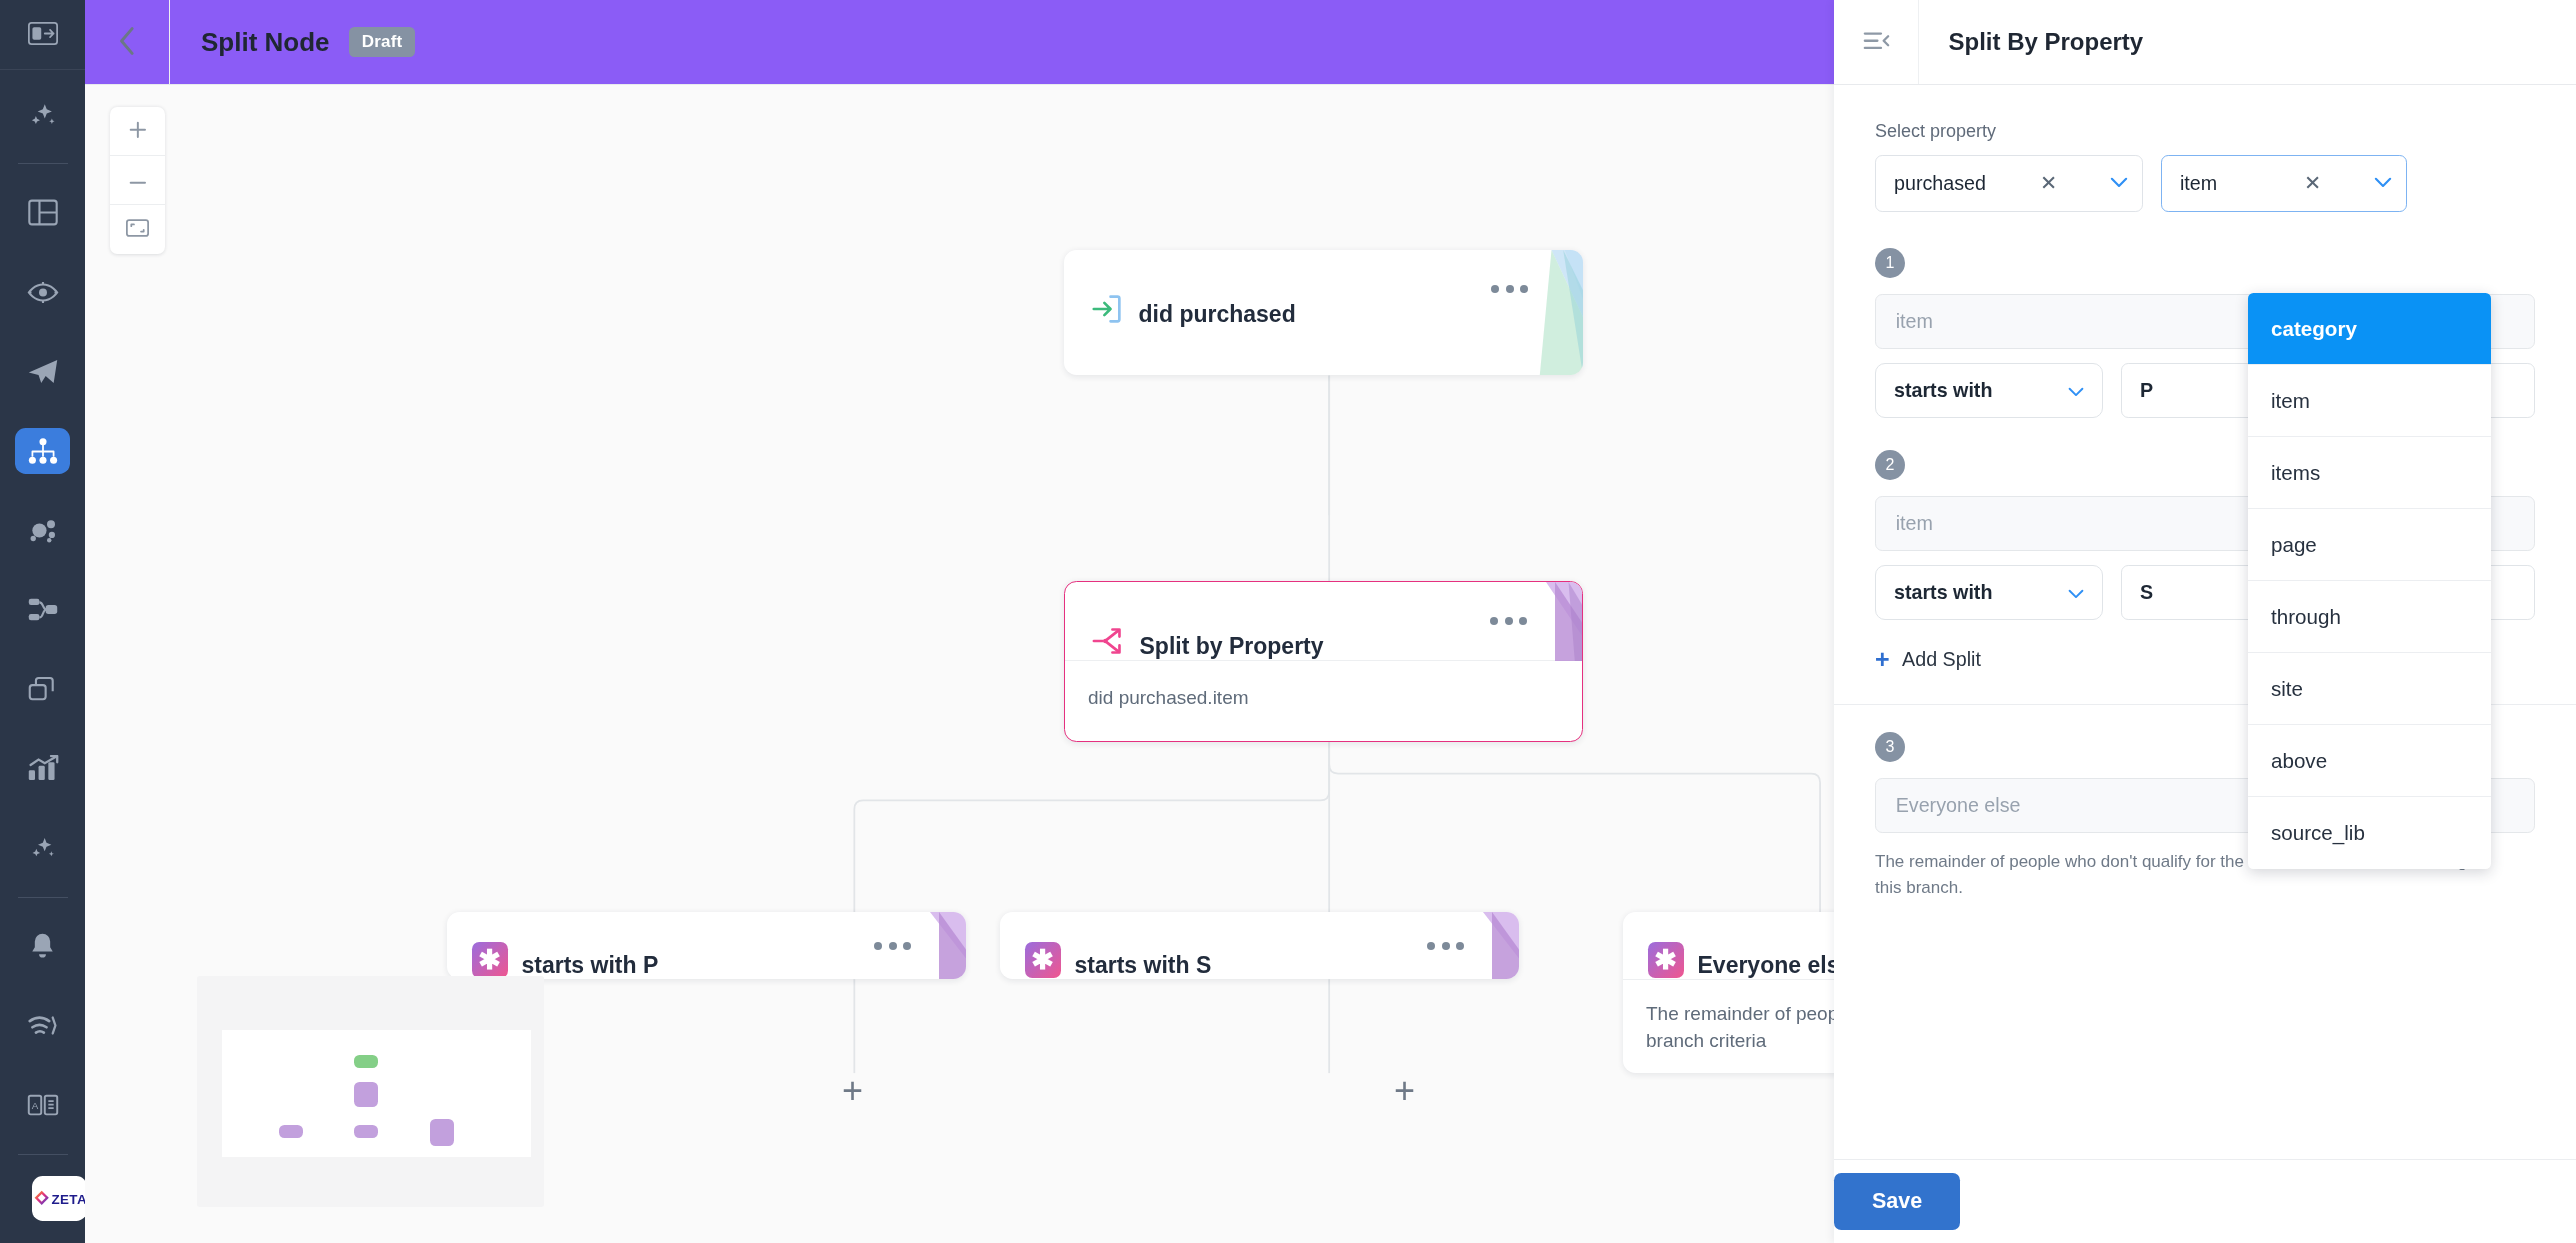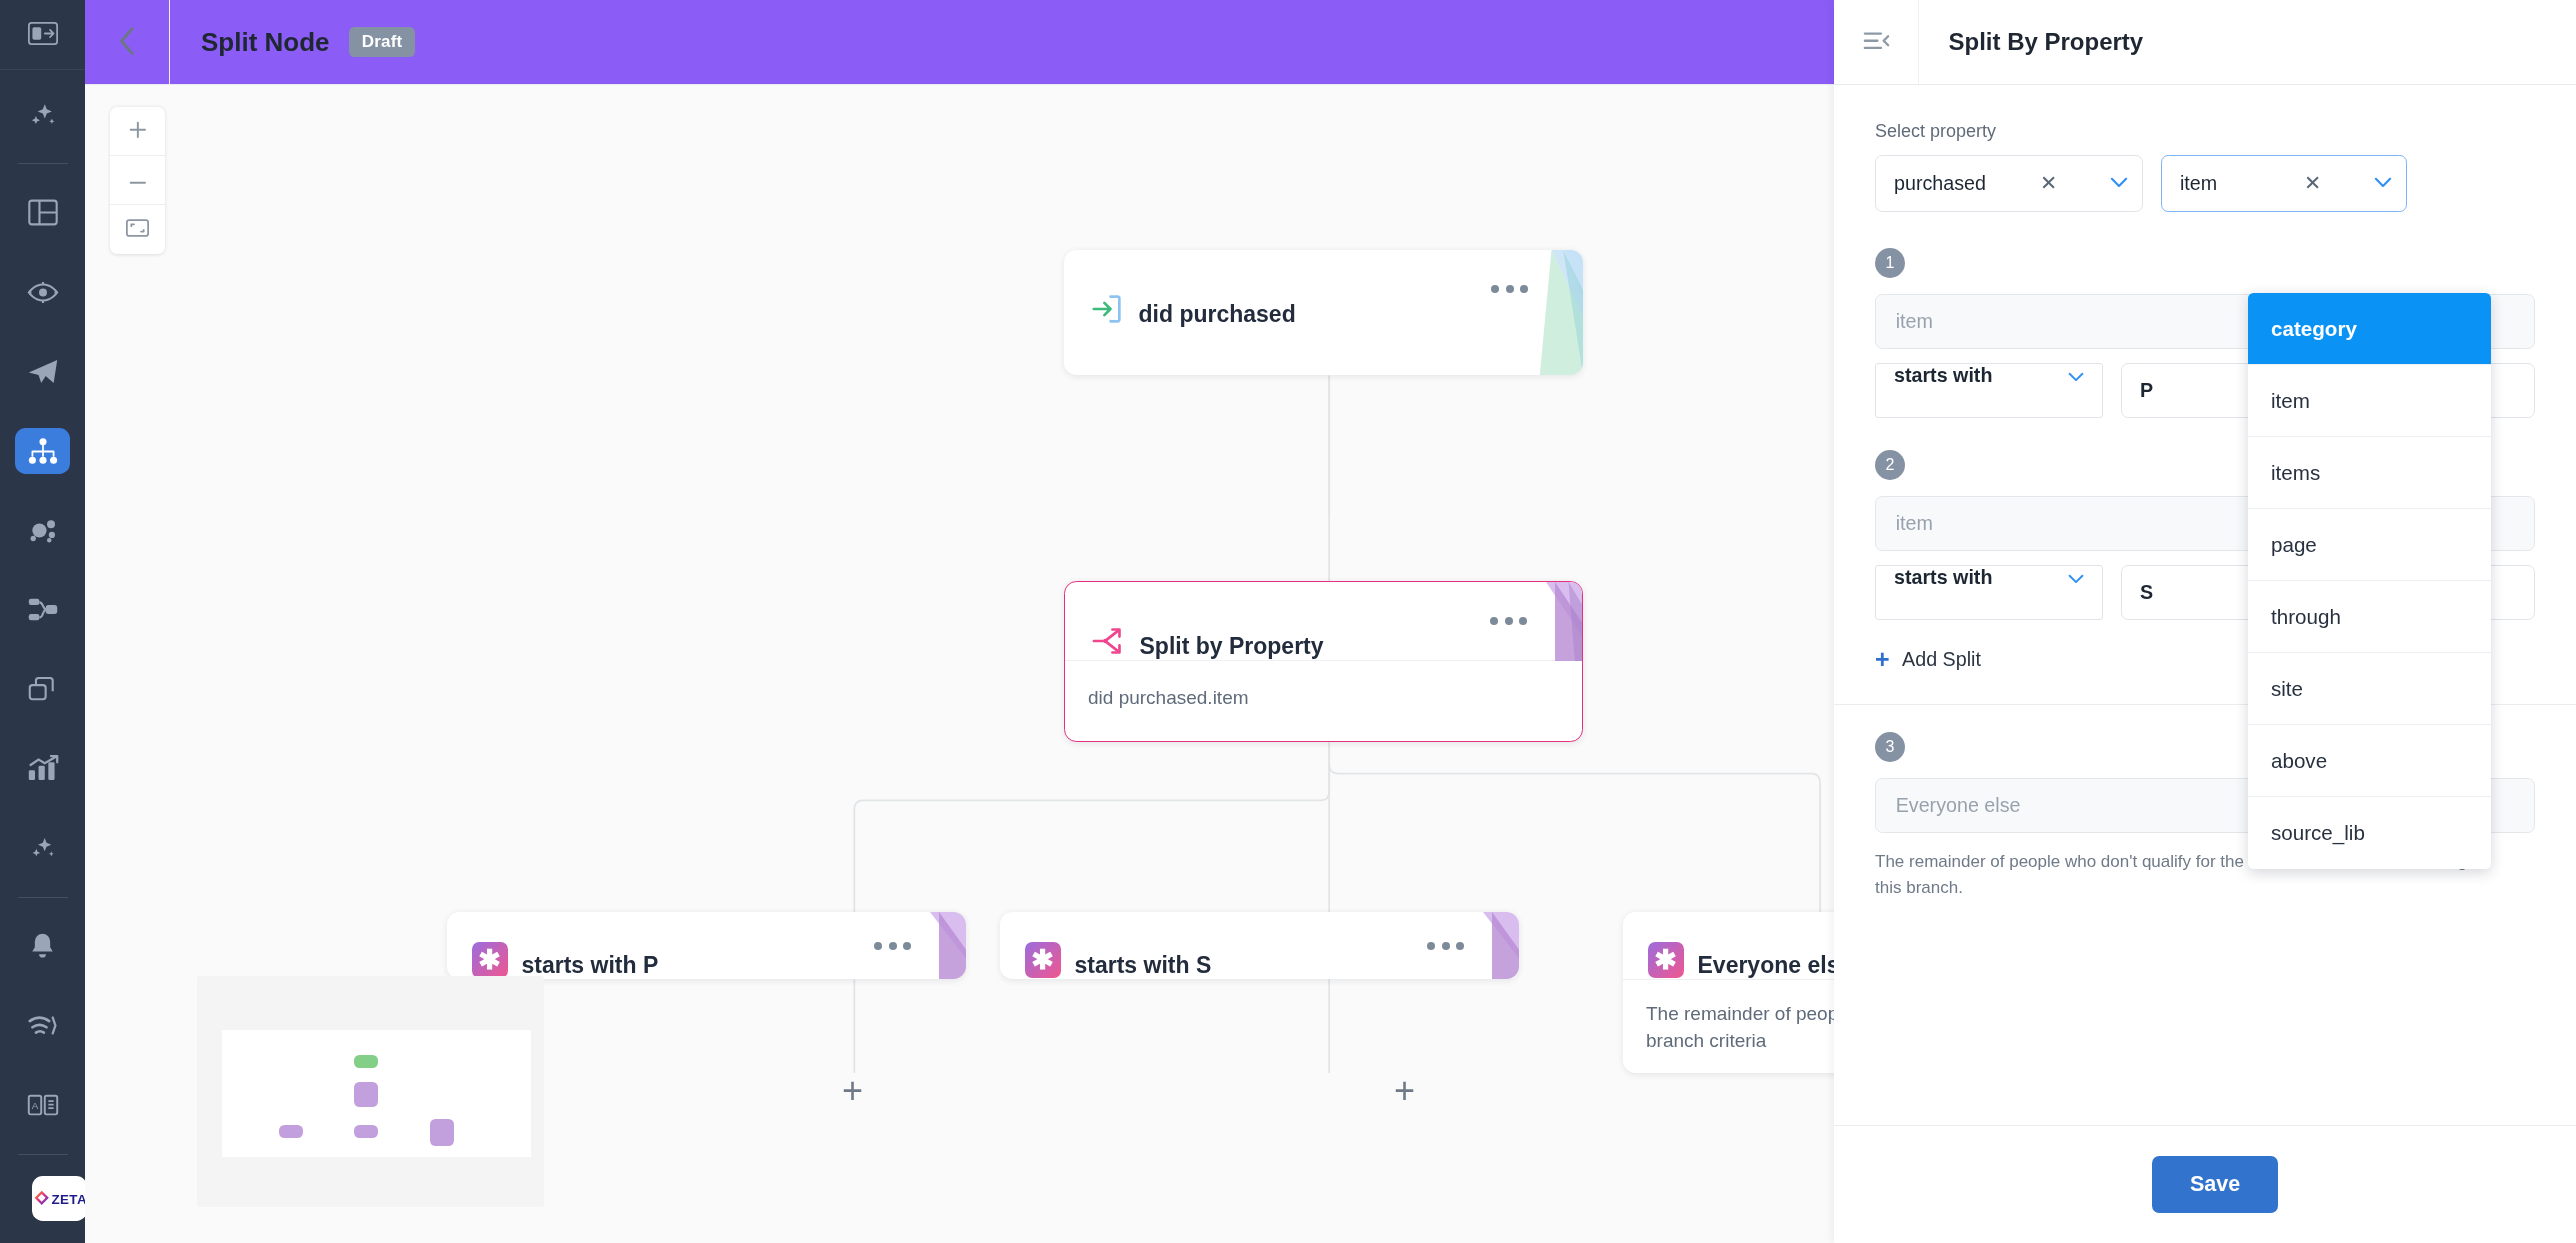--- a/index.html
+++ b/index.html
@@ -120,37 +120,37 @@
   .badge-num {
     width: 30px; height: 30px; border-radius: 50%; background:#8592a3; color:#fff;
     font-size: 16px; display:flex; align-items:center; justify-content:center;
   }
   .input-box {
     height: 55px; border: 0.9px solid #e4e7ea; border-radius: 7.2px; background: #f8f9fb;
     display:flex; align-items:center; padding: 0 19.7px; font-size: 19.7px; color:#98a2ae;
   }
   .cond-row { display:flex; gap: 18px; margin-top: 14.3px; }
   .cond-select {
-    width: 228px; height: 55px; border:0.9px solid #e0e4e8; border-radius: 3px; background:#fff;
-    display:flex; padding: 0 18px; font-size: 19.7px; font-weight: bold; color:#1d2734;
+    width: 228px; height: 55px; border:0.9px solid #e0e4e8; border-radius: 10px; background:#fff;
+    display:flex; align-items:center; padding: 0 18px; font-size: 19.7px; font-weight: bold; color:#1d2734;
     cursor:pointer;
   }
   .cond-select .sel-caret { margin-left:auto; }
   .cond-value {
     flex:1; height:55px; border:0.9px solid #e0e4e8; border-radius:7.2px; background:#fff;
     display:flex; align-items:center; padding: 0 18px; font-size:19.7px; font-weight:bold; color:#1d2734;
   }
   .add-split { display:flex; align-items:center; gap: 12.5px; margin-top: 27px; cursor:pointer; }
   .add-split .pl { color:#2f6fd0; font-size: 25px; font-weight:bold; line-height:1; }
   .add-split .lbl { font-size: 19.7px; color:#2b3542; }
 
   .panel-div { height:0.9px; background:#ebedf0; margin: 32px -41px 0 -41px; }
   .helper { font-size: 17px; color:#6f7a88; line-height: 1.55; margin-top: 16px; max-width: 626px;}
 
-  .panel-foot { height: 118px; border-top:0.9px solid #ebedf0; display:flex; align-items:center; padding-left: 318px;}
+  .panel-foot { height: 84px; border-top:0.9px solid #ebedf0; display:flex; align-items:center; }
   .save-btn {
     background:#3273cd; color:#fff; font-size:21.5px; font-weight:bold;
     border:none; border-radius:7.2px; padding: 16px 38px; cursor:pointer;
   }
 
   
   .dropdown {
     position:absolute; width: 243px; background:#fff; border-radius: 5.4px;
     box-shadow: 0 3.6px 14.3px rgba(25,35,55,.18); overflow:hidden; z-index: 40;
   }

